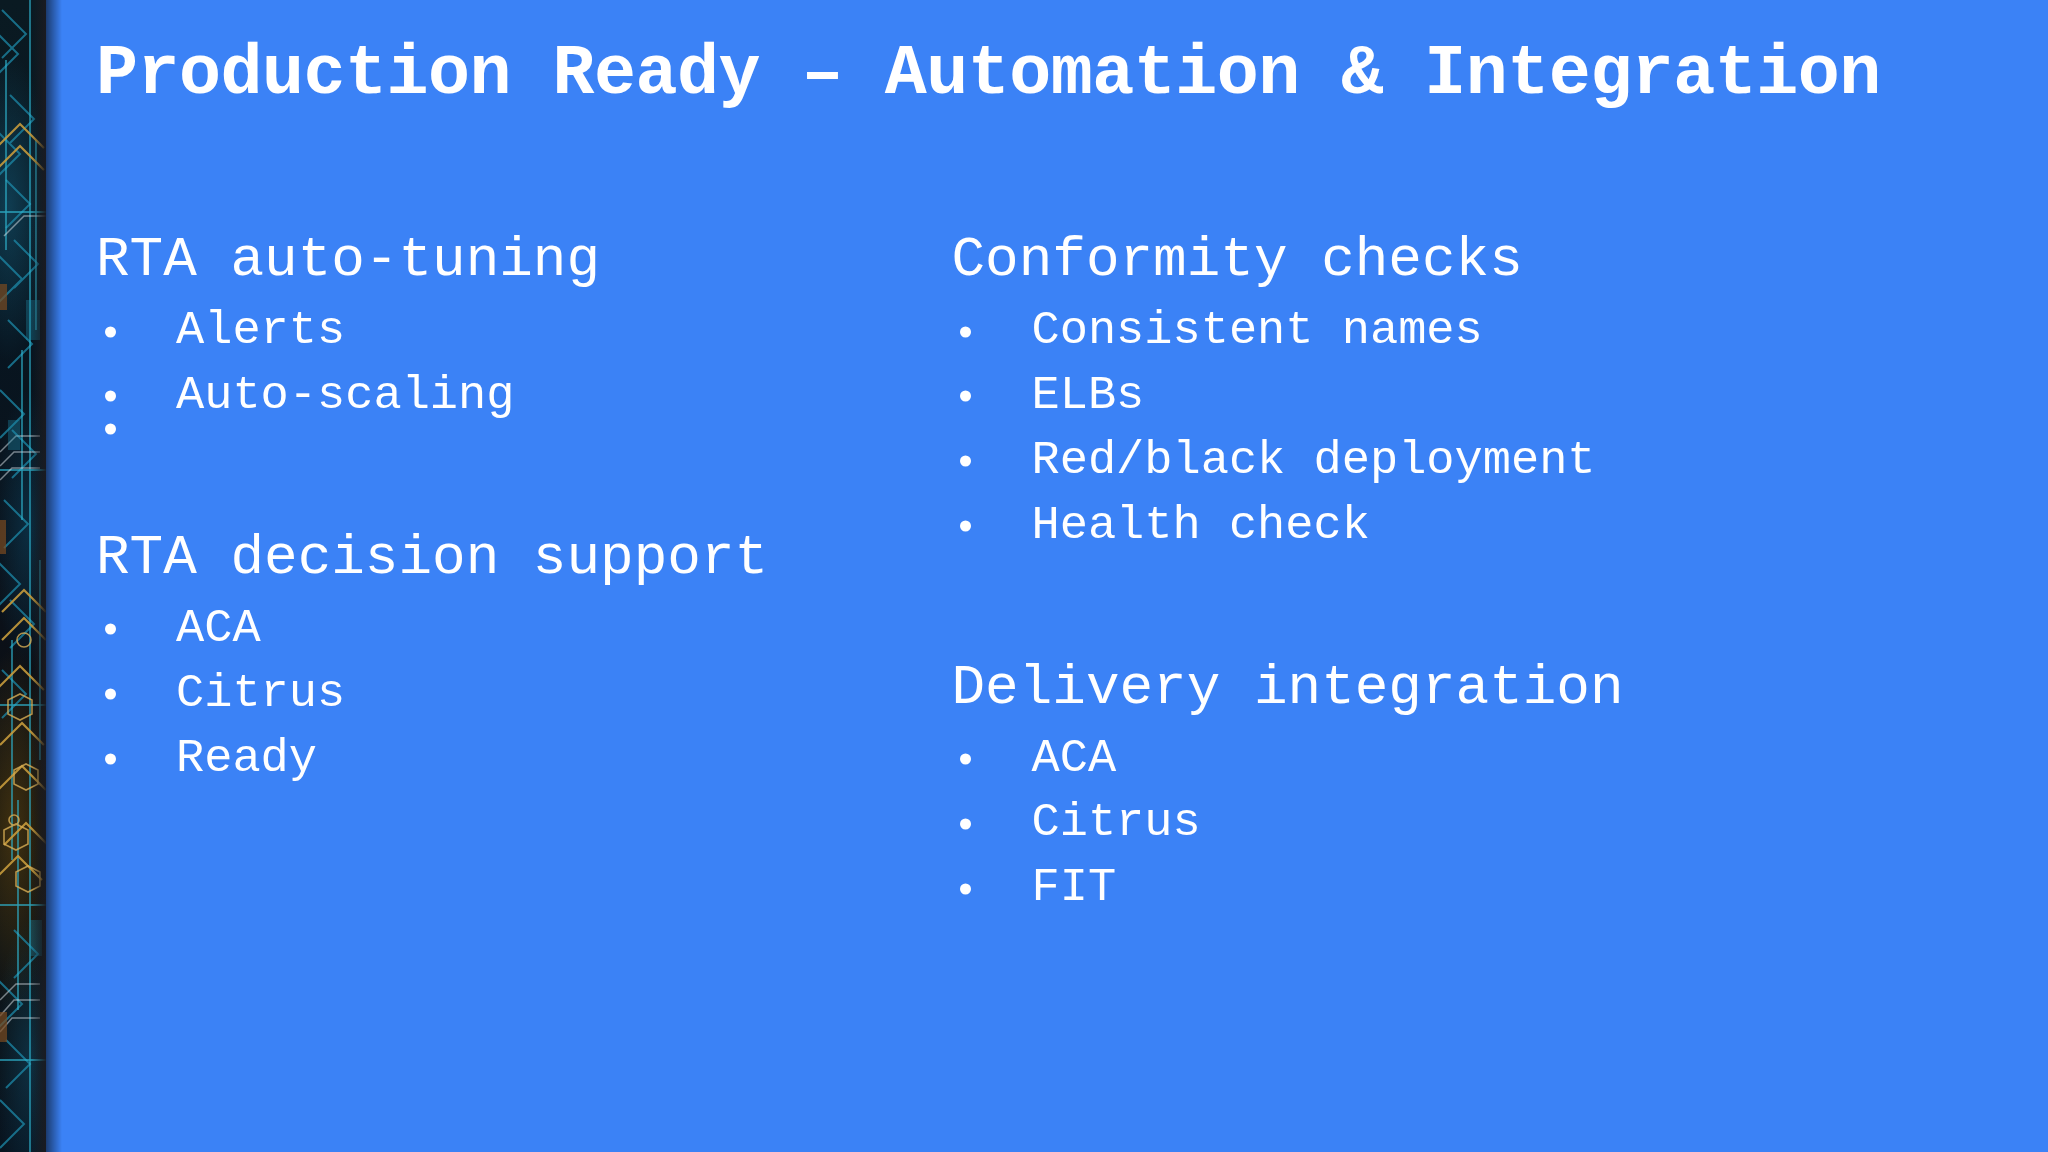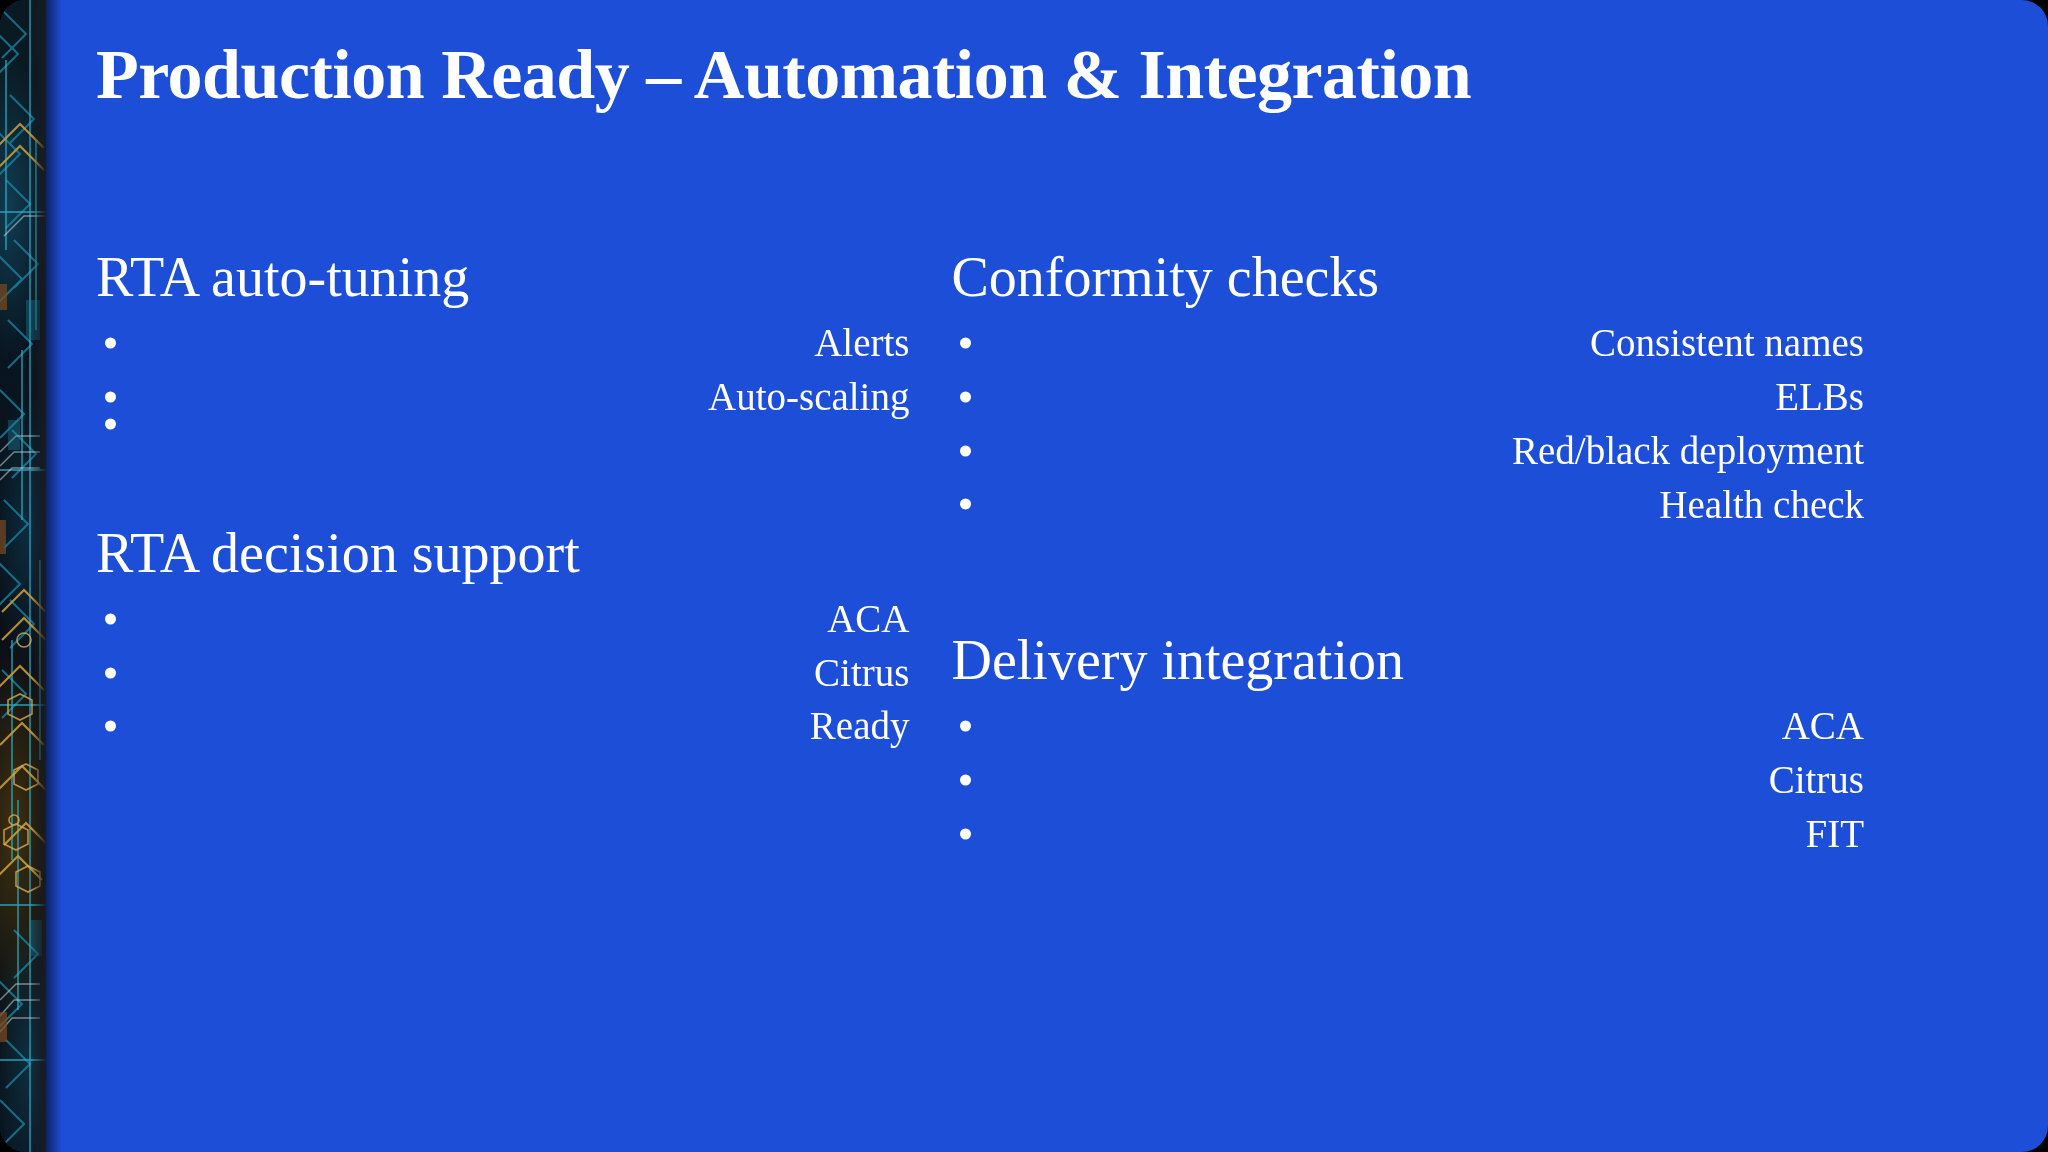--- a/index.html
+++ b/index.html
@@ -4,25 +4,24 @@
 <style>
   html, body {
     margin: 0;
     padding: 0;
     background: #000;
   }
   .slide {
     position: relative;
     width: 2048px;
     height: 1152px;
-    background: #1d4ed8;
+    background: #3b82f6;
     overflow: hidden;
-    font-family: Liberation Serif, serif;
-    color: #ffffff;
-    border-radius: 26px;
+    font-family: Liberation Mono, monospace;
+    color: #ffffff;
   }
 
   
   .circuit-strip {
     position: absolute;
     left: 0;
     top: 0;
     width: 46px;
     height: 1152px;
     background: #071018;
@@ -68,21 +67,21 @@
     line-height: 1.12;
     letter-spacing: -0.5px;
     color: #ffffff;
     white-space: nowrap;
   }
 
   
   .columns {
     position: absolute;
     left: 0;
-    top: 244px;
+    top: 227px;
     width: 1864px;
     display: flex;
   }
   .col {
     box-sizing: border-box;
   }
   .col-left  { width: 950px; padding-left: 96px; }
   .col-right { width: 1000px; padding-left: 42px; }
 
   .block { margin-bottom: 0; }
@@ -97,26 +96,25 @@
     white-space: nowrap;
   }
 
   ul.bullets {
     list-style: none;
     margin: 0;
     padding: 0;
   }
   ul.bullets li {
     position: relative;
-    font-size: 39px;
+    font-size: 47px;
     line-height: 1.38;
     color: #ffffff;
     padding-left: 80px;
     white-space: nowrap;
-    text-align: right;
   }
   ul.bullets li .dot {
     position: absolute;
     left: 9px;
     top: 50%;
     transform: translateY(-50%);
     width: 11px;
     height: 11px;
     border-radius: 50%;
     background: #ffffff;

